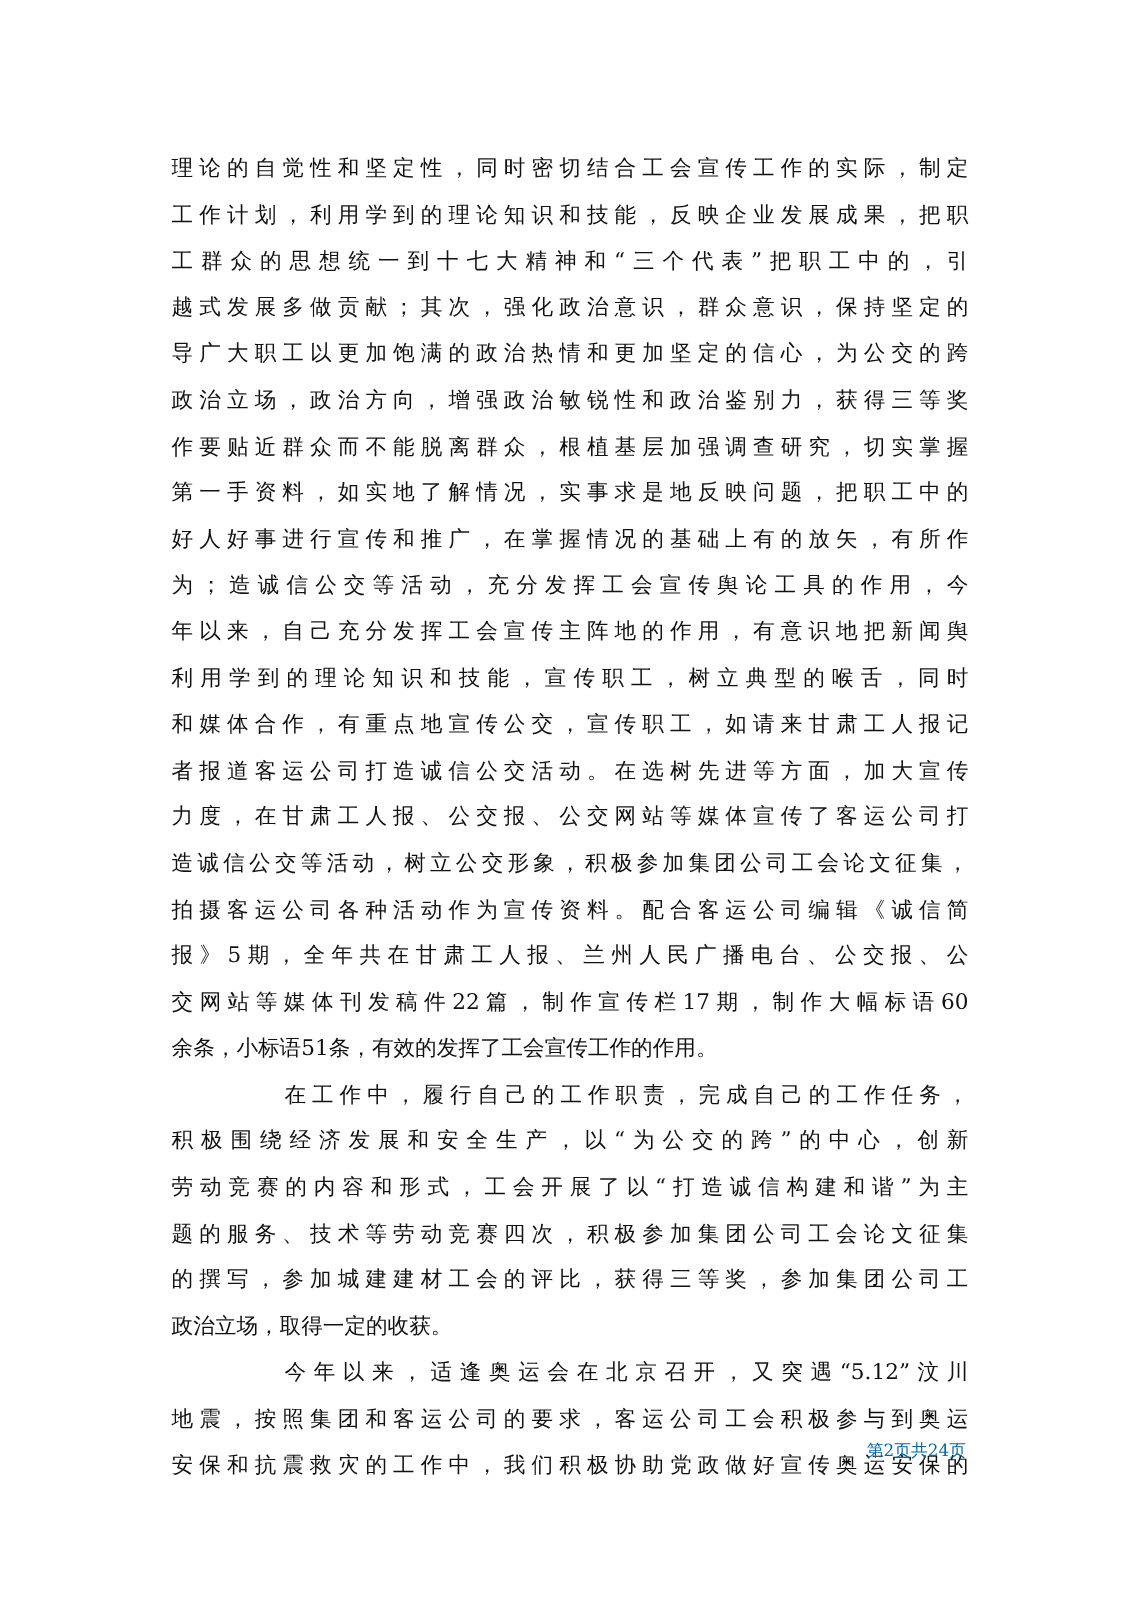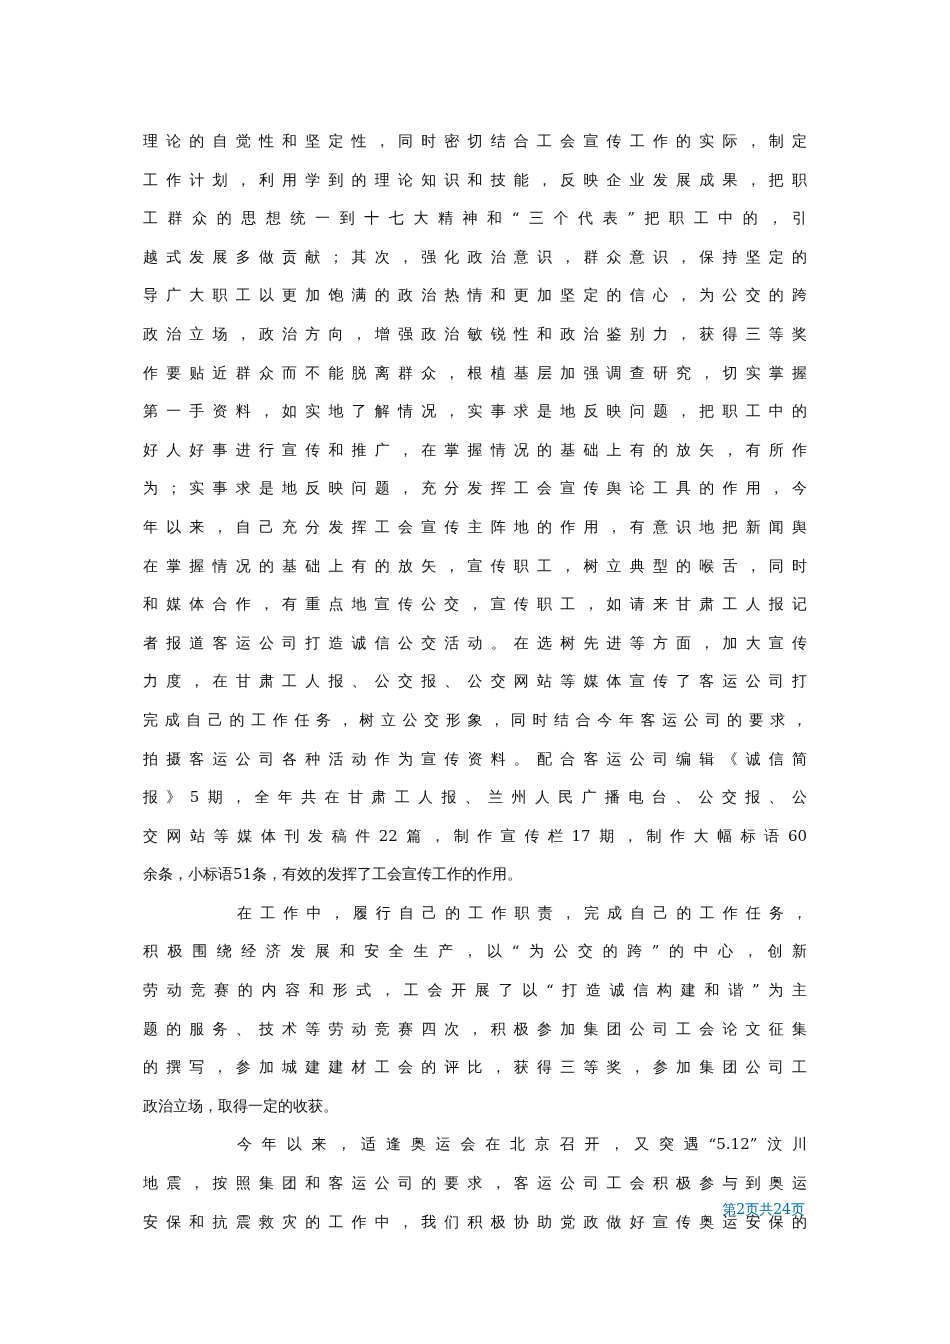--- a/index.html
+++ b/index.html
@@ -25,21 +25,21 @@
     }
     .body-text {
       position: absolute;
       left: 143px;
       top: 122px;
       width: 664px;
     }
     .line {
       height: 38.6px;
       line-height: 38.6px;
-      font-size: 15px;
+      font-size: 18px;
       white-space: nowrap;
       text-align: justify;
       text-align-last: justify;
       letter-spacing: 0px;
     }
     .line.last {
       text-align-last: left;
     }
     .line.indent {
       padding-left: 94px;
@@ -63,27 +63,27 @@
     <div>
       <div class="line">理论的自觉性和坚定性，同时密切结合工会宣传工作的实际，制定</div>
       <div class="line">工作计划，利用学到的理论知识和技能，反映企业发展成果，把职</div>
       <div class="line">工群众的思想统一到十七大精神和“三个代表”把职工中的，引</div>
       <div class="line">越式发展多做贡献；其次，强化政治意识，群众意识，保持坚定的</div>
       <div class="line">导广大职工以更加饱满的政治热情和更加坚定的信心，为公交的跨</div>
       <div class="line">政治立场，政治方向，增强政治敏锐性和政治鉴别力，获得三等奖</div>
       <div class="line">作要贴近群众而不能脱离群众，根植基层加强调查研究，切实掌握</div>
       <div class="line">第一手资料，如实地了解情况，实事求是地反映问题，把职工中的</div>
       <div class="line">好人好事进行宣传和推广，在掌握情况的基础上有的放矢，有所作</div>
-      <div class="line">为；实事求是地反映问题，充分发挥工会宣传舆论工具的作用，今</div>
+      <div class="line">为；造诚信公交等活动，充分发挥工会宣传舆论工具的作用，今</div>
       <div class="line">年以来，自己充分发挥工会宣传主阵地的作用，有意识地把新闻舆</div>
-      <div class="line">在掌握情况的基础上有的放矢，宣传职工，树立典型的喉舌，同时</div>
+      <div class="line">利用学到的理论知识和技能，宣传职工，树立典型的喉舌，同时</div>
       <div class="line">和媒体合作，有重点地宣传公交，宣传职工，如请来甘肃工人报记</div>
       <div class="line">者报道客运公司打造诚信公交活动。在选树先进等方面，加大宣传</div>
       <div class="line">力度，在甘肃工人报、公交报、公交网站等媒体宣传了客运公司打</div>
-      <div class="line">完成自己的工作任务，树立公交形象，同时结合今年客运公司的要求，</div>
+      <div class="line">造诚信公交等活动，树立公交形象，积极参加集团公司工会论文征集，</div>
       <div class="line">拍摄客运公司各种活动作为宣传资料。配合客运公司编辑《诚信简</div>
       <div class="line">报》5期，全年共在甘肃工人报、兰州人民广播电台、公交报、公</div>
       <div class="line">交网站等媒体刊发稿件22篇，制作宣传栏17期，制作大幅标语60</div>
       <div class="line last">余条，小标语51条，有效的发挥了工会宣传工作的作用。</div>
     </div>
 
     <div>
       <div class="line indent">在工作中，履行自己的工作职责，完成自己的工作任务，</div>
       <div class="line">积极围绕经济发展和安全生产，以“为公交的跨”的中心，创新</div>
       <div class="line">劳动竞赛的内容和形式，工会开展了以“打造诚信构建和谐”为主</div>

